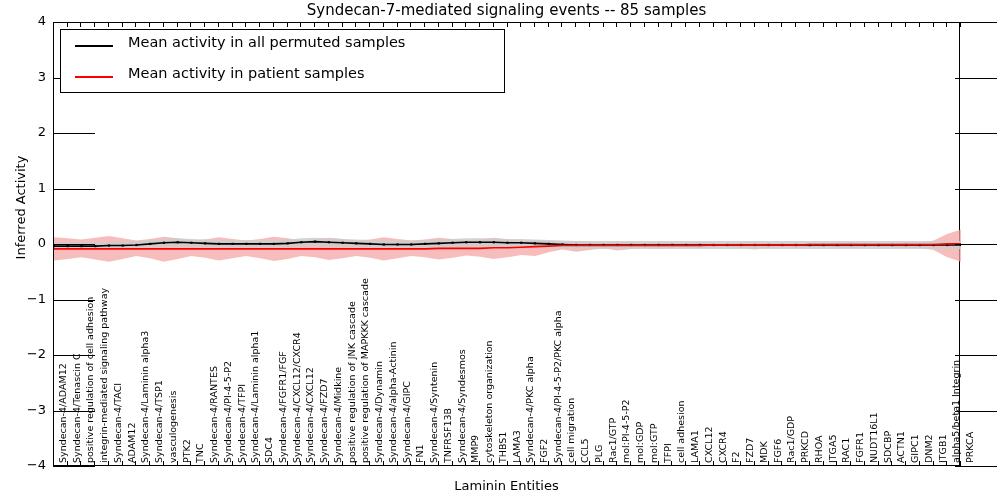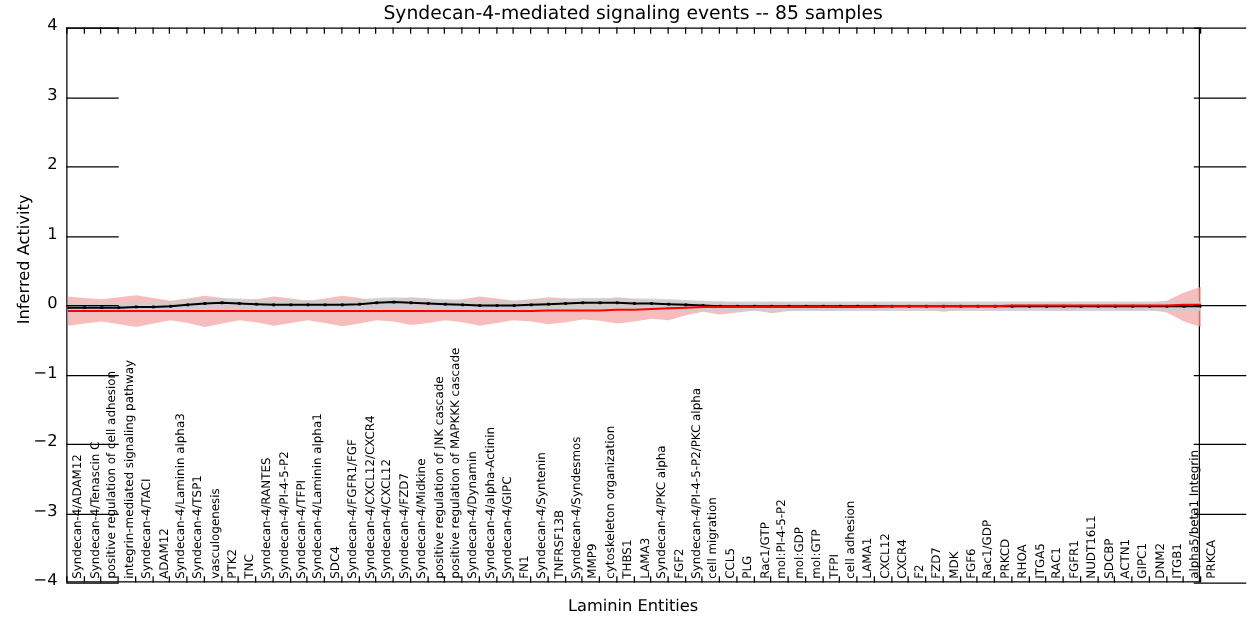--- a/index.html
+++ b/index.html
@@ -24,21 +24,21 @@
   #legend{position:absolute;left:60px;top:29px;width:443px;height:62px;border:1px solid #000;background:#fff;}
   .lgrow{position:absolute;left:0;height:31px;width:443px;}
   .lgline{position:absolute;left:14px;top:15px;width:38px;height:2px;}
   .lgtext{position:absolute;left:67px;top:4px;font-size:14.5px;color:#000;white-space:nowrap;}
 </style>
 </head>
 <body>
 
 <div id="stage">
 
-  <div id="title">Syndecan-4-mediated signaling events -- 85 samples</div>
+  <div id="title">Syndecan-7-mediated signaling events -- 85 samples</div>
   <div id="ylabel">Inferred Activity</div>
   <div id="xlabel">Laminin Entities</div>
 
   <div id="plot">
     <svg id="svg" viewBox="0 0 907 444" preserveAspectRatio="none">
         <path d="M0.00,214.23 L13.74,215.34 L27.48,216.45 L41.23,214.78 L54.97,213.12 L68.71,215.34 L82.45,217.56 L96.20,215.89 L109.94,213.67 L123.68,215.34 L137.42,217.56 L151.17,216.45 L164.91,214.23 L178.65,215.89 L192.39,217.56 L206.14,215.89 L219.88,213.67 L233.62,215.34 L247.36,217.56 L261.11,216.45 L274.85,214.78 L288.59,215.89 L302.33,217.56 L316.08,216.45 L329.82,214.23 L343.56,215.89 L357.30,217.56 L371.05,216.45 L384.79,214.78 L398.53,215.89 L412.27,217.56 L426.02,216.45 L439.76,214.78 L453.50,216.45 L467.24,218.11 L480.98,217.00 L494.73,218.11 L508.47,219.23 L522.21,218.11 L535.95,219.23 L549.70,219.78 L563.44,218.67 L577.18,219.23 L590.92,220.33 L604.67,219.23 L618.41,219.78 L632.15,220.33 L645.89,219.23 L659.64,220.33 L673.38,220.33 L687.12,219.78 L700.86,218.67 L714.61,219.78 L728.35,220.33 L742.09,219.78 L755.83,220.33 L769.58,220.33 L783.32,219.78 L797.06,219.23 L810.80,220.33 L824.55,220.33 L838.29,219.78 L852.03,219.23 L865.77,219.78 L879.52,217.56 L893.26,210.90 L907.00,206.46 L907.00,238.65 L893.26,234.21 L879.52,227.00 L865.77,224.77 L852.03,225.33 L838.29,224.22 L824.55,223.66 L810.80,224.22 L797.06,225.33 L783.32,224.22 L769.58,223.66 L755.83,224.22 L742.09,224.77 L728.35,223.66 L714.61,224.77 L700.86,226.44 L687.12,224.77 L673.38,223.66 L659.64,224.22 L645.89,225.33 L632.15,224.22 L618.41,224.77 L604.67,225.88 L590.92,224.77 L577.18,225.88 L563.44,227.55 L549.70,225.33 L535.95,227.00 L522.21,228.66 L508.47,226.44 L494.73,229.22 L480.98,233.10 L467.24,231.99 L453.50,234.21 L439.76,235.88 L426.02,233.66 L412.27,232.54 L398.53,234.76 L384.79,236.43 L371.05,234.21 L357.30,233.10 L343.56,235.32 L329.82,237.54 L316.08,234.76 L302.33,233.10 L288.59,235.32 L274.85,236.99 L261.11,234.21 L247.36,233.10 L233.62,235.88 L219.88,238.09 L206.14,235.32 L192.39,233.10 L178.65,235.32 L164.91,237.54 L151.17,234.76 L137.42,233.10 L123.68,235.88 L109.94,238.65 L96.20,235.32 L82.45,233.10 L68.71,235.88 L54.97,238.65 L41.23,236.43 L27.48,234.21 L13.74,235.88 L0.00,237.54 Z" fill="#f4a3a3" fill-opacity="0.72" stroke="none"></path>
         <path d="M0.00,219.23 L13.74,219.23 L27.48,219.23 L41.23,219.23 L54.97,218.67 L68.71,218.67 L82.45,218.11 L96.20,217.00 L109.94,215.89 L123.68,215.34 L137.42,215.89 L151.17,216.45 L164.91,217.00 L178.65,217.00 L192.39,217.00 L206.14,217.00 L219.88,217.00 L233.62,216.45 L247.36,215.34 L261.11,214.78 L274.85,215.34 L288.59,215.89 L302.33,216.45 L316.08,217.00 L329.82,217.56 L343.56,217.56 L357.30,217.56 L371.05,217.00 L384.79,216.45 L398.53,215.89 L412.27,215.34 L426.02,215.34 L439.76,215.34 L453.50,215.89 L467.24,215.89 L480.98,216.45 L494.73,217.00 L508.47,217.56 L522.21,218.11 L535.95,218.11 L549.70,218.11 L563.44,218.11 L577.18,218.11 L590.92,218.11 L604.67,218.11 L618.41,218.11 L632.15,218.11 L645.89,218.11 L659.64,218.11 L673.38,218.11 L687.12,218.11 L700.86,218.11 L714.61,218.11 L728.35,218.11 L742.09,218.11 L755.83,218.11 L769.58,218.11 L783.32,218.11 L797.06,218.11 L810.80,218.11 L824.55,218.11 L838.29,218.11 L852.03,218.11 L865.77,218.11 L879.52,218.11 L893.26,218.11 L907.00,218.11 L907.00,225.88 L893.26,225.88 L879.52,225.88 L865.77,225.88 L852.03,225.88 L838.29,225.88 L824.55,225.88 L810.80,225.88 L797.06,225.88 L783.32,225.88 L769.58,225.88 L755.83,225.88 L742.09,225.88 L728.35,225.88 L714.61,225.88 L700.86,225.88 L687.12,225.88 L673.38,225.88 L659.64,225.88 L645.89,225.88 L632.15,225.88 L618.41,225.88 L604.67,225.88 L590.92,225.88 L577.18,225.88 L563.44,225.88 L549.70,225.88 L535.95,225.88 L522.21,225.88 L508.47,225.88 L494.73,225.33 L480.98,224.77 L467.24,224.22 L453.50,224.22 L439.76,223.66 L426.02,223.66 L412.27,223.66 L398.53,224.22 L384.79,224.77 L371.05,225.33 L357.30,225.88 L343.56,225.88 L329.82,225.88 L316.08,225.33 L302.33,224.77 L288.59,224.22 L274.85,223.66 L261.11,223.11 L247.36,223.66 L233.62,224.77 L219.88,225.33 L206.14,225.33 L192.39,225.33 L178.65,225.33 L164.91,225.33 L151.17,224.77 L137.42,224.22 L123.68,223.66 L109.94,224.22 L96.20,224.77 L82.45,225.88 L68.71,226.44 L54.97,226.44 L41.23,227.00 L27.48,227.00 L13.74,227.00 L0.00,227.00 Z" fill="#cccccc" fill-opacity="0.85" stroke="none"></path>
         <path d="M0.00,223.11 L13.74,223.11 L27.48,223.11 L41.23,223.11 L54.97,222.55 L68.71,222.55 L82.45,222.00 L96.20,220.89 L109.94,219.78 L123.68,219.23 L137.42,219.78 L151.17,220.33 L164.91,220.89 L178.65,220.89 L192.39,220.89 L206.14,220.89 L219.88,220.89 L233.62,220.33 L247.36,219.23 L261.11,218.67 L274.85,219.23 L288.59,219.78 L302.33,220.33 L316.08,220.89 L329.82,221.45 L343.56,221.45 L357.30,221.45 L371.05,220.89 L384.79,220.33 L398.53,219.78 L412.27,219.23 L426.02,219.23 L439.76,219.23 L453.50,219.78 L467.24,219.78 L480.98,220.33 L494.73,220.89 L508.47,221.45 L522.21,222.00 L535.95,222.00 L549.70,222.00 L563.44,222.00 L577.18,222.00 L590.92,222.00 L604.67,222.00 L618.41,222.00 L632.15,222.00 L645.89,222.00 L659.64,222.00 L673.38,222.00 L687.12,222.00 L700.86,222.00 L714.61,222.00 L728.35,222.00 L742.09,222.00 L755.83,222.00 L769.58,222.00 L783.32,222.00 L797.06,222.00 L810.80,222.00 L824.55,222.00 L838.29,222.00 L852.03,222.00 L865.77,222.00 L879.52,222.00 L893.26,222.00 L907.00,222.00 " fill="none" stroke="#000000" stroke-width="1.6"></path>
         <rect x="-1.10" y="222.01" width="2.2" height="2.2" fill="#000"></rect>
         <rect x="12.64" y="222.01" width="2.2" height="2.2" fill="#000"></rect>
@@ -337,14 +337,24 @@
       <div class="xtickmark b" style="left: 932.515px;"></div>
       <div class="xl" style="left: 936.515px; top: 463px;">ITGB1</div>
       <div class="xtickmark " style="left: 946.258px;"></div>
       <div class="xtickmark b" style="left: 946.258px;"></div>
       <div class="xl" style="left: 950.258px; top: 463px;">alpha5/beta1 Integrin</div>
       <div class="xtickmark " style="left: 960px;"></div>
       <div class="xtickmark b" style="left: 960px;"></div>
       <div class="xl" style="left: 964px; top: 463px;">PRKCA</div>
     </div>
 
+  <div id="legend">
+      <div class="lgrow" style="top: 0px;">
+        <div class="lgline" style="background: rgb(0, 0, 0);"></div>
+        <div class="lgtext">Mean activity in all permuted samples</div>
+      </div>
+      <div class="lgrow" style="top: 31px;">
+        <div class="lgline" style="background: rgb(255, 0, 0);"></div>
+        <div class="lgtext">Mean activity in patient samples</div>
+      </div>
+    </div>
 
 </div>
 
 </body></html>

